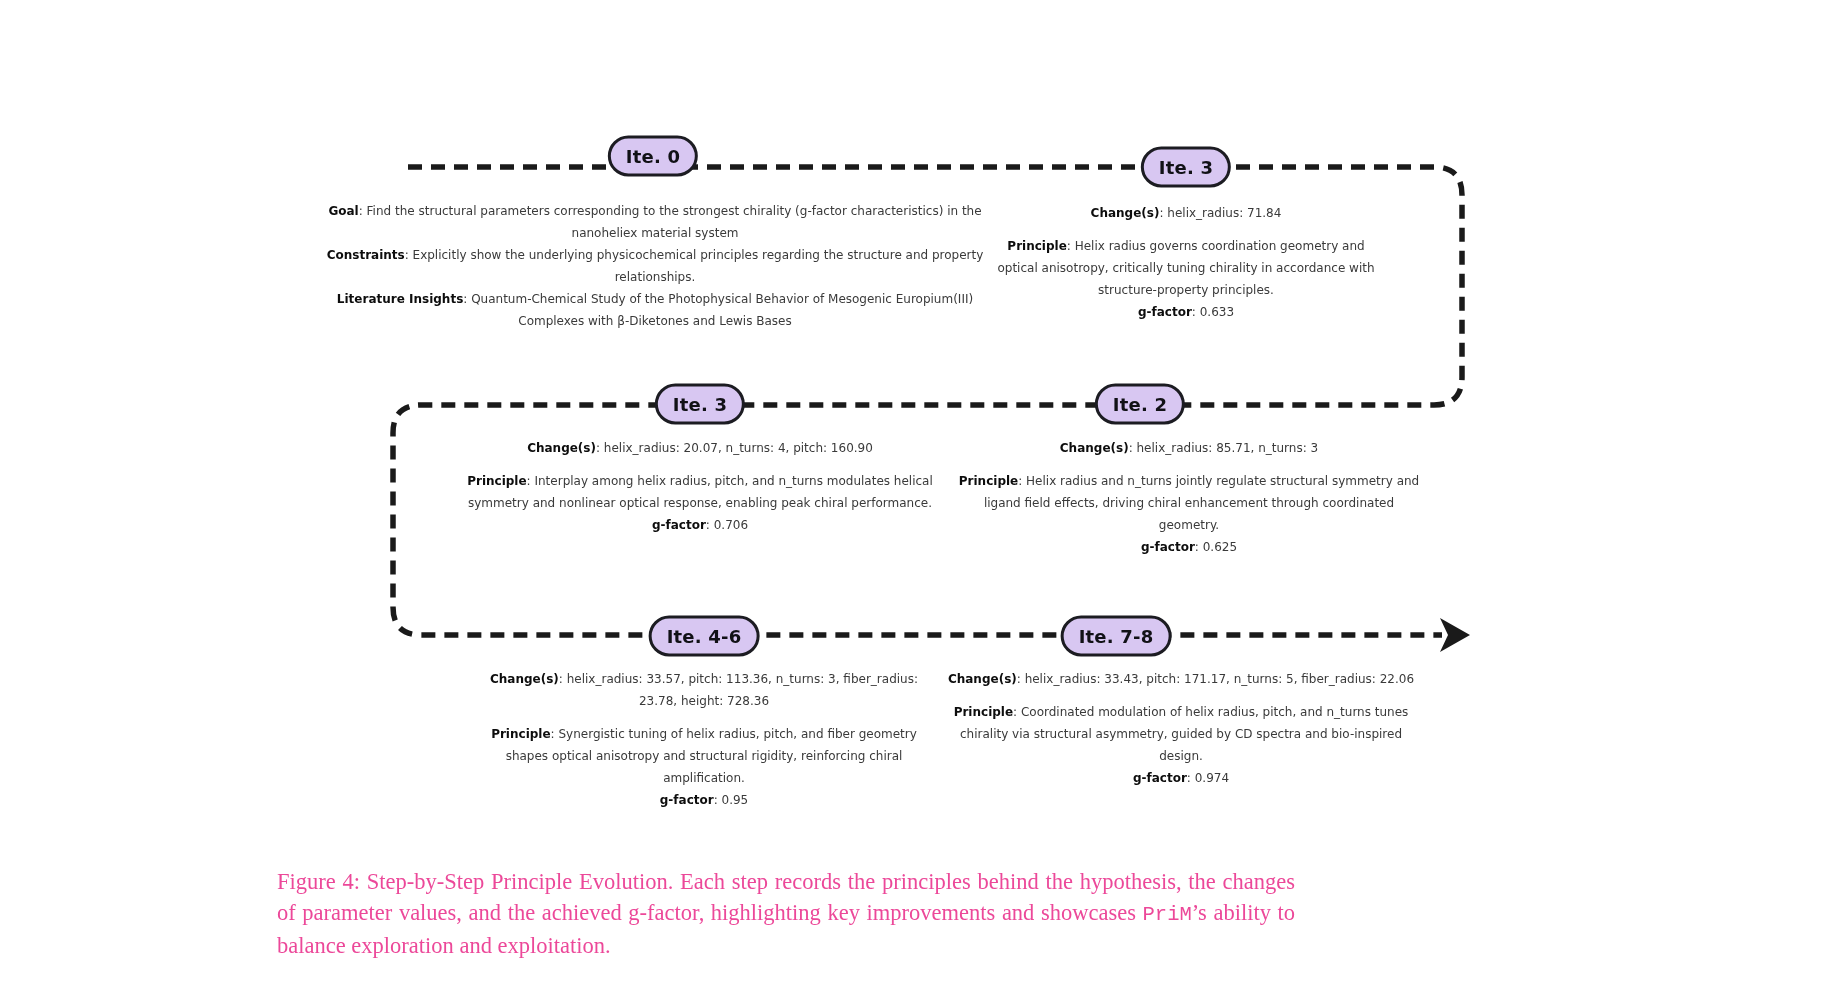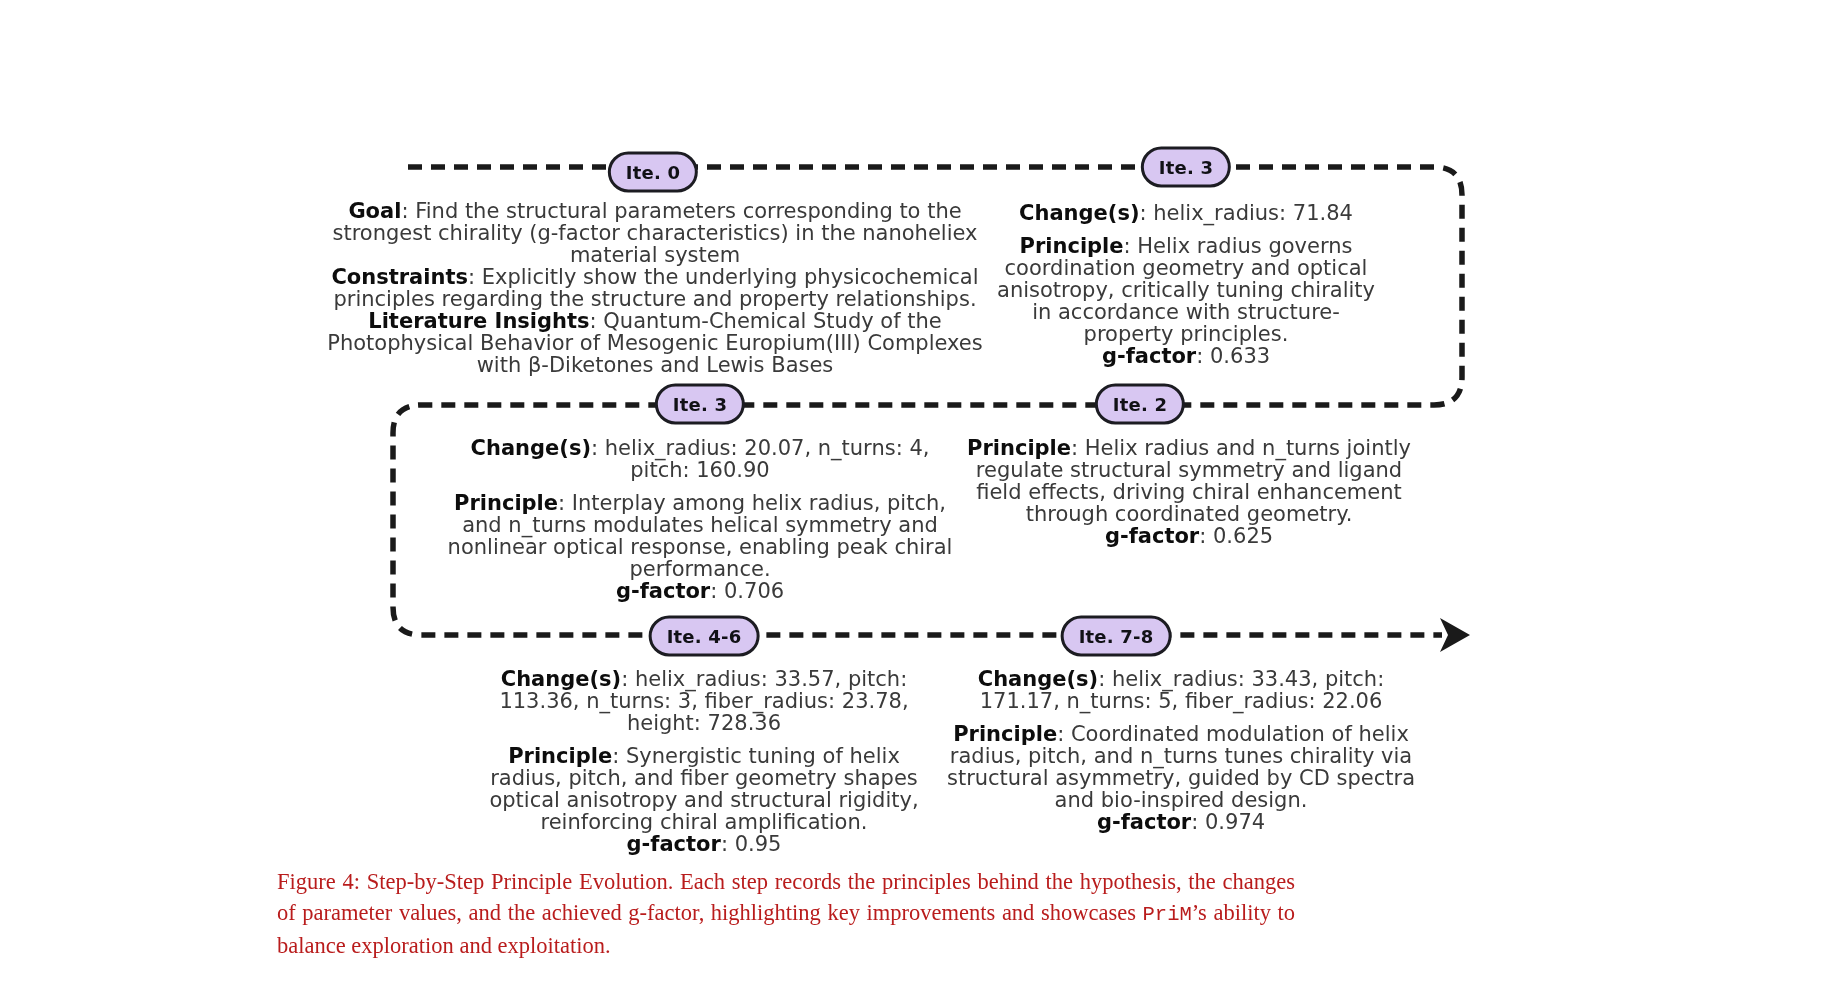--- a/index.html
+++ b/index.html
@@ -19,44 +19,44 @@
     border-radius:22px;
     padding:7px 15px;
     font-size:18px;font-weight:700;color:#111116;
     white-space:nowrap;
     letter-spacing:.2px;
   }
   .step-text{
     position:absolute;z-index:2;
     transform:translateX(-50%);
     text-align:center;
-    font-size:21px;line-height:22px;color:#3a3a3a;
+    font-size:12px;line-height:22px;color:#3a3a3a;
   }
   .step-text p{margin:0;}
   .step-text p.gap-after{margin-bottom:11px;}
   .lbl{font-weight:700;color:#0d0d0d;}
   .lbl::after{content:": ";font-weight:400;color:#3a3a3a;}
   #blk-ite0{left:655px;top:200px;width:660px;}
   #blk-ite1{left:1186px;top:202px;width:392px;}
   #blk-ite3{left:700px;top:437px;width:524px;}
   #blk-ite2{left:1189px;top:437px;width:474px;}
   #blk-ite46{left:704px;top:668px;width:462px;}
   #blk-ite78{left:1181px;top:668px;width:482px;}
-  #node-ite0{left:653px;top:172px;}
+  #node-ite0{left:653px;top:156px;}
   #node-ite1{left:1186px;top:167px;}
   #node-ite3{left:700px;top:404px;}
   #node-ite2{left:1140px;top:404px;}
   #node-ite46{left:704px;top:636px;}
   #node-ite78{left:1116px;top:636px;}
   .caption{
     position:absolute;z-index:2;
     left:277px;top:866px;width:1018px;
     margin:0;
     font-family:"Liberation Serif",serif;
-    font-size:22.5px;line-height:31px;color:#b91c1c;
+    font-size:22.5px;line-height:31px;color:#ec4899;
     text-align:justify;
   }
   .caption .mono{
     font-family:"Liberation Mono",monospace;
     font-size:20.5px;
   }
 </style>
 </head>
 <body>
 
@@ -86,20 +86,21 @@
     <p><span class="lbl">g-factor</span><span class="txt">0.633</span></p>
   </div>
 
   <div class="step-text" id="blk-ite3">
     <p class="gap-after"><span class="lbl">Change(s)</span><span class="txt">helix_radius: 20.07, n_turns: 4, pitch: 160.90</span></p>
     <p><span class="lbl">Principle</span><span class="txt">Interplay among helix radius, pitch, and n_turns modulates helical symmetry and nonlinear optical response, enabling peak chiral performance.</span></p>
     <p><span class="lbl">g-factor</span><span class="txt">0.706</span></p>
   </div>
 
   <div class="step-text" id="blk-ite2">
+    <p class="gap-after"><span class="lbl">Change(s)</span><span class="txt">helix_radius: 85.71, n_turns: 3</span></p>
     <p><span class="lbl">Principle</span><span class="txt">Helix radius and n_turns jointly regulate structural symmetry and ligand field effects, driving chiral enhancement through coordinated geometry.</span></p>
     <p><span class="lbl">g-factor</span><span class="txt">0.625</span></p>
   </div>
 
   <div class="step-text" id="blk-ite46">
     <p class="gap-after"><span class="lbl">Change(s)</span><span class="txt">helix_radius: 33.57, pitch: 113.36, n_turns: 3, fiber_radius: 23.78, height: 728.36</span></p>
     <p><span class="lbl">Principle</span><span class="txt">Synergistic tuning of helix radius, pitch, and fiber geometry shapes optical anisotropy and structural rigidity, reinforcing chiral amplification.</span></p>
     <p><span class="lbl">g-factor</span><span class="txt">0.95</span></p>
   </div>
 

